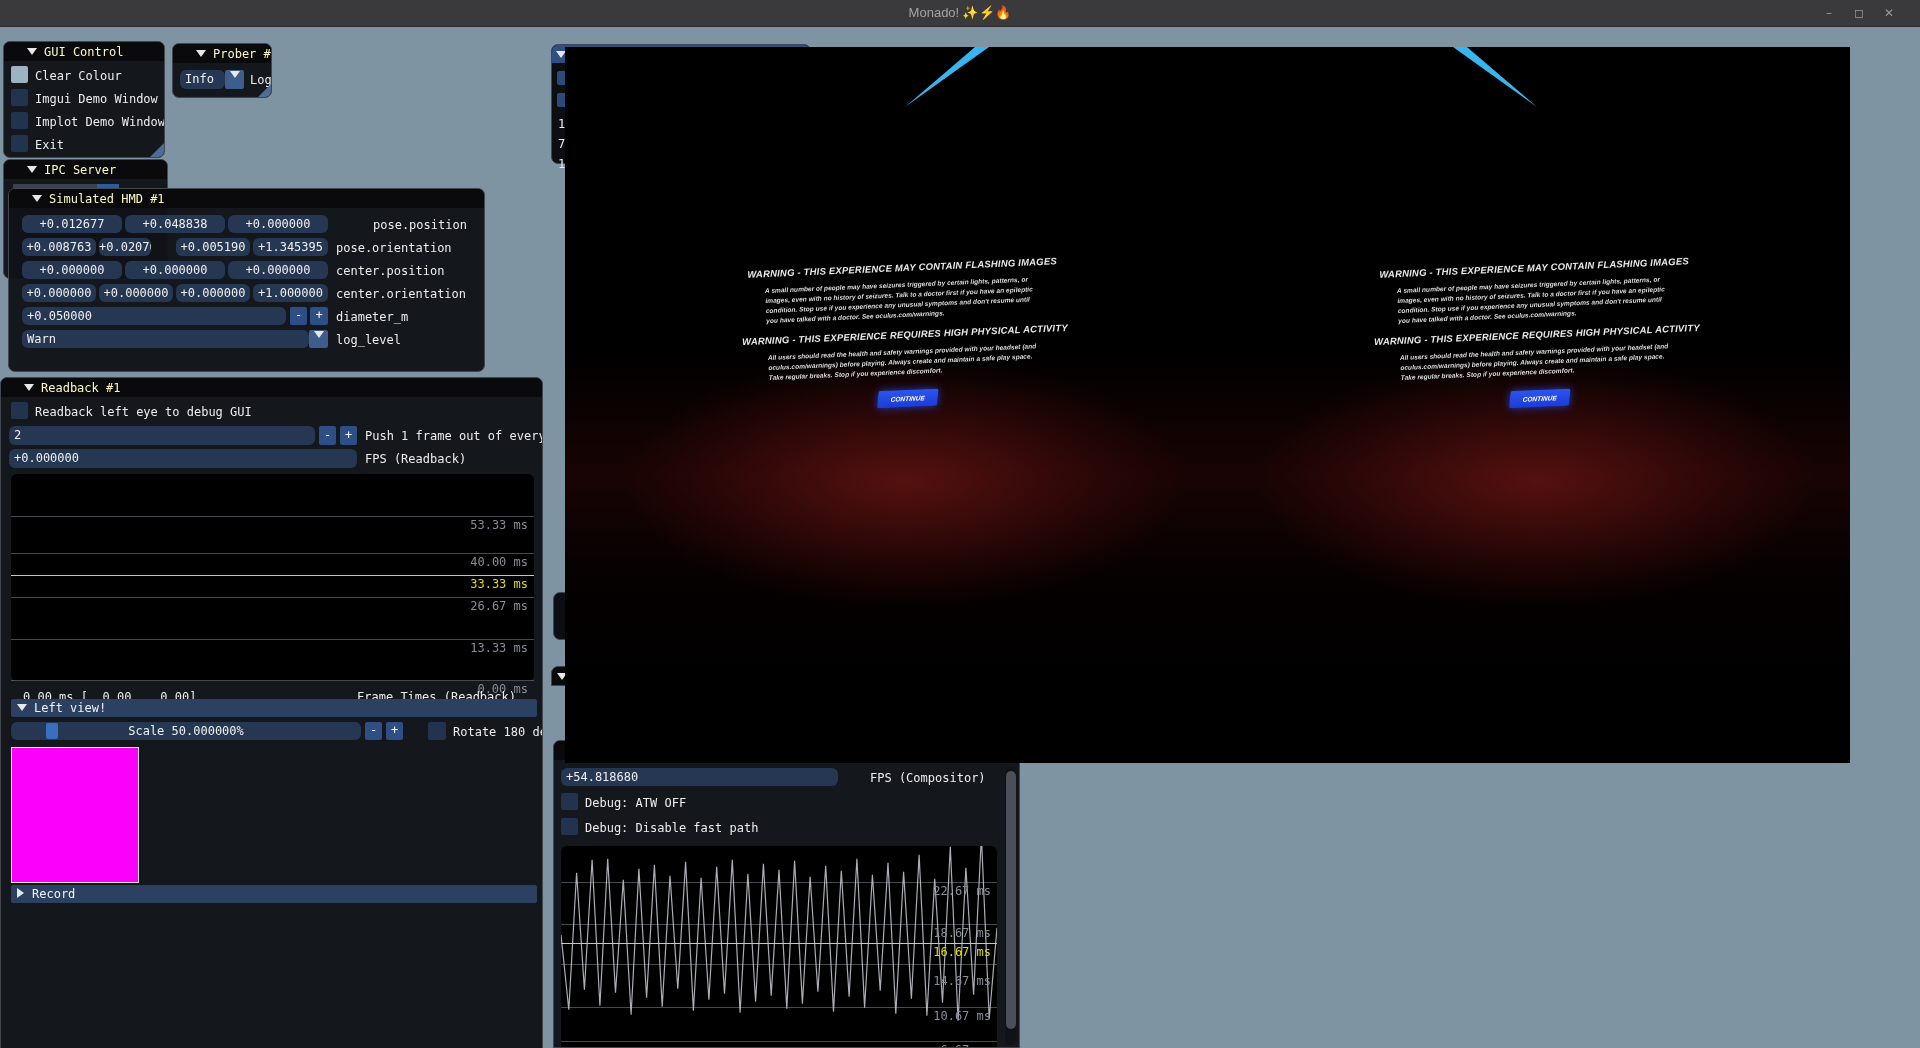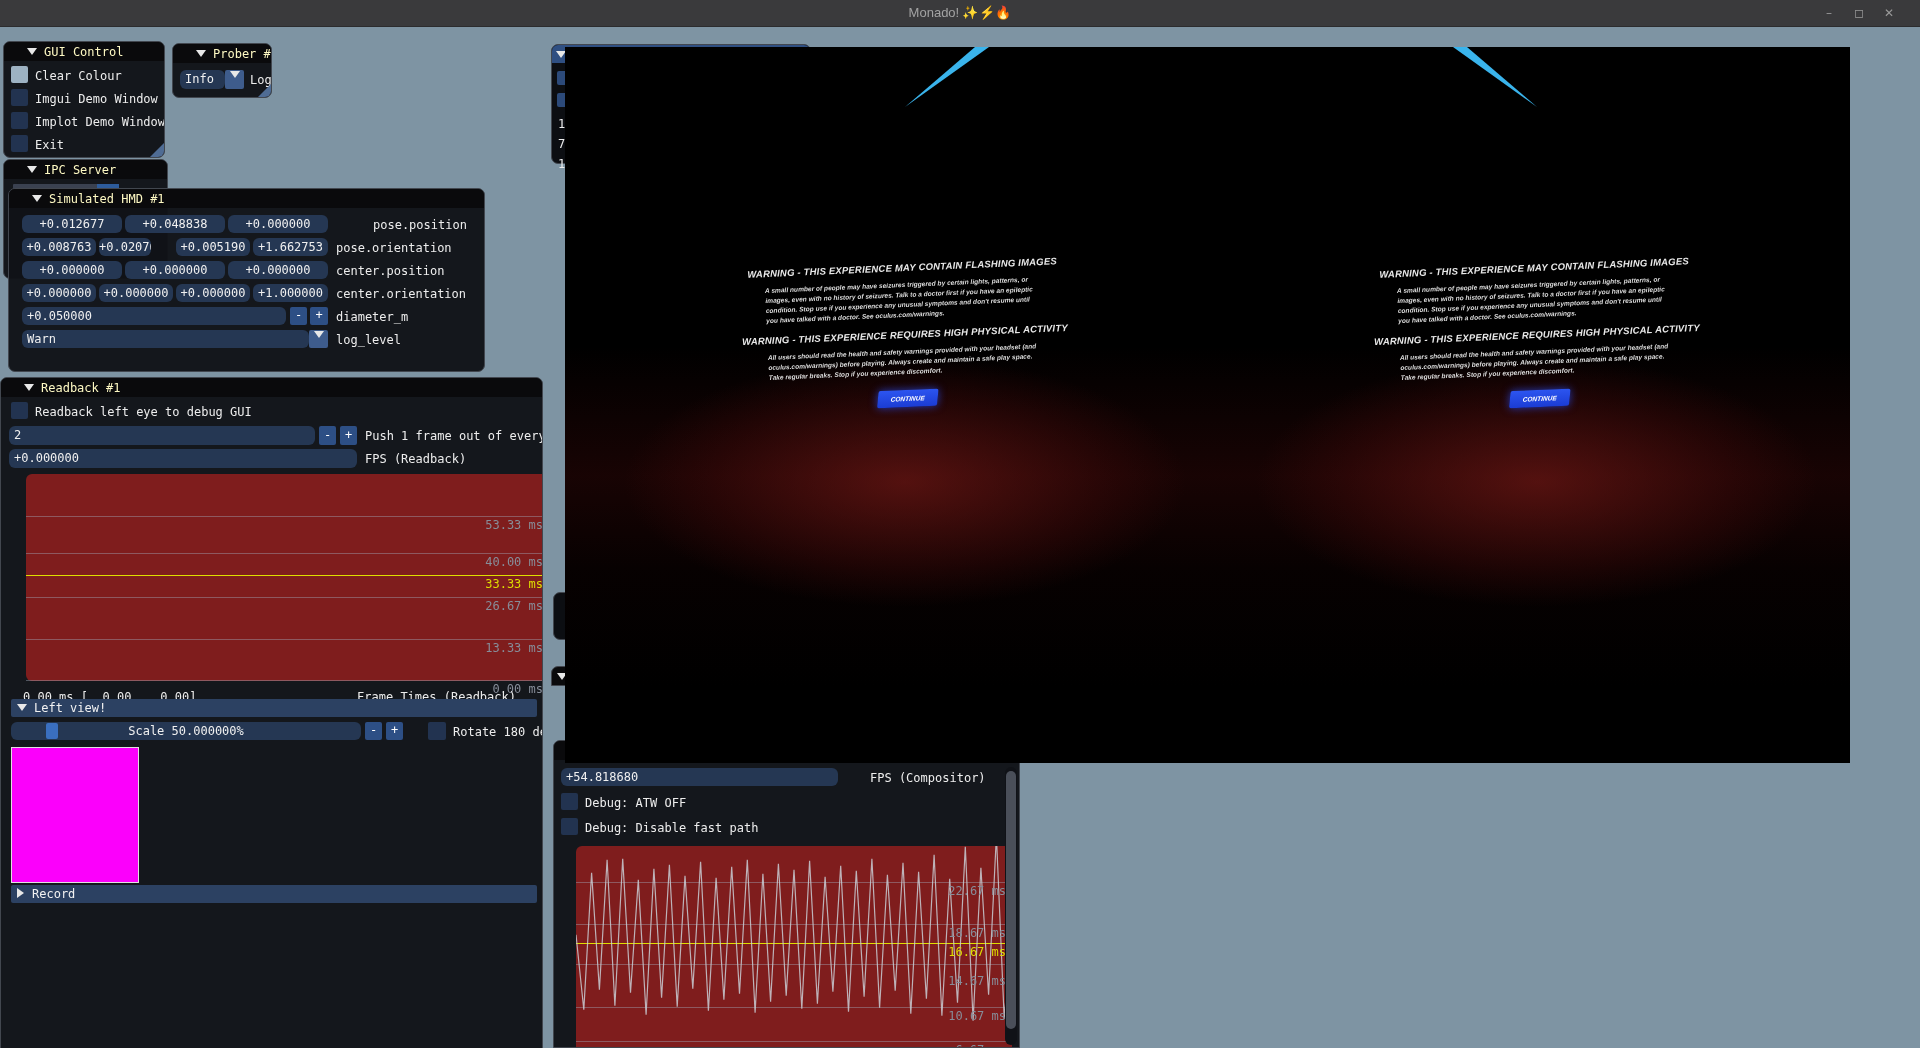--- a/index.html
+++ b/index.html
@@ -15,21 +15,21 @@
   .win { background:rgba(17,19,24,0.97); border:1px solid #42474f; border-radius:7px; overflow:hidden; }
   .wtitle { height:19px; background:#0a0a0c; color:#fef9c3; padding:3px 6px 0 23px; white-space:nowrap; }
   .tri { display:inline-block; width:0; height:0; border-left:5px solid transparent; border-right:5px solid transparent; border-top:7px solid #e8e8e8; margin-right:7px; vertical-align:1px; }
   .tri-r { display:inline-block; width:0; height:0; border-top:5px solid transparent; border-bottom:5px solid transparent; border-left:7px solid #e8e8e8; margin-right:8px; }
   .chk { background:#223350; border-radius:2px; }
   .field { background:#253753; border-radius:6px; color:#f0f0f0; text-align:center; white-space:pre; overflow:hidden; }
   .field.left { text-align:left; padding-left:5px; }
   .sbtn { background:#2d4f85; border-radius:2px; color:#fff; text-align:center; }
   .hdr { background:#2c4162; border-radius:2px; color:#f2f2f2; padding:2px 0 12px 6px; white-space:nowrap; }
   .lbl { white-space:pre; overflow:hidden; color:#ededed; }
-  .plot { background:#7f1d1d; border-radius:6px;margin-left:15px; }
+  .plot { background:#000000; border-radius:6px; }
   .grid { position:absolute; left:0; right:0; height:1px; background:rgba(165,175,190,0.42); }
   .gridlbl { position:absolute; right:6px; color:#878d99; font-size:12px; white-space:pre; }
   .yellow { color:#dede00 !important; background:#dede00; }
   .grip { position:absolute; width:0; height:0; border-style:solid; }
   
   .viewport { left:565px; top:47px; width:1285px; height:716px; background:#000; overflow:hidden; z-index:40; }
   .eye { position:absolute; top:215px; width:360px; transform:rotate(-2.5deg); color:#e8e8e8;
          font-family:"Liberation Sans", sans-serif; font-style:italic; font-weight:bold; text-align:center; }
   .wtitle1 { font-size:9.5px; letter-spacing:.2px; }
   .wbody { font-size:6.6px; line-height:10px; text-align:left; width:276px; margin:7px auto 0 auto; color:#dcdcdc; }
@@ -83,21 +83,21 @@
   <div class="wtitle"><span class="tri"></span><span>Simulated HMD #1</span></div>
 
   <div class="abs field" style="left:13px;  top:26px; width:100px; height:18px; padding-top:2px;">+0.012677</div>
   <div class="abs field" style="left:116px; top:26px; width:100px; height:18px; padding-top:2px;">+0.048838</div>
   <div class="abs field" style="left:219px; top:26px; width:100px; height:18px; padding-top:2px;">+0.000000</div>
   <div class="abs lbl" style="left:320px; top:29px;margin-left:44px;">pose.position</div>
 
   <div class="abs field" style="left:13px;  top:49px; width:74px; height:18px; padding-top:2px;">+0.008763</div>
   <div class="abs field" style="left:90px;  top:49px; width:52px; height:18px; padding-top:2px;">+0.020761</div>
   <div class="abs field" style="left:167px; top:49px; width:74px; height:18px; padding-top:2px;">+0.005190</div>
-  <div class="abs field" style="left:244px; top:49px; width:75px; height:18px; padding-top:2px;">+1.662753</div>
+  <div class="abs field" style="left:244px; top:49px; width:75px; height:18px; padding-top:2px;">+1.345395</div>
   <div class="abs lbl" style="left:327px; top:52px;">pose.orientation</div>
 
   <div class="abs field" style="left:13px;  top:72px; width:100px; height:18px; padding-top:2px;">+0.000000</div>
   <div class="abs field" style="left:116px; top:72px; width:100px; height:18px; padding-top:2px;">+0.000000</div>
   <div class="abs field" style="left:219px; top:72px; width:100px; height:18px; padding-top:2px;">+0.000000</div>
   <div class="abs lbl" style="left:327px; top:75px;">center.position</div>
 
   <div class="abs field" style="left:13px;  top:95px; width:74px; height:18px; padding-top:2px;">+0.000000</div>
   <div class="abs field" style="left:90px;  top:95px; width:74px; height:18px; padding-top:2px;">+0.000000</div>
   <div class="abs field" style="left:167px; top:95px; width:74px; height:18px; padding-top:2px;">+0.000000</div>

